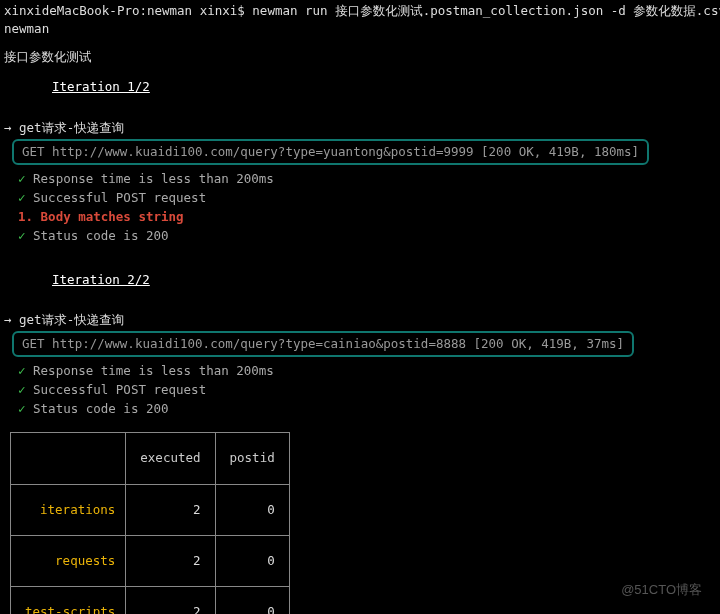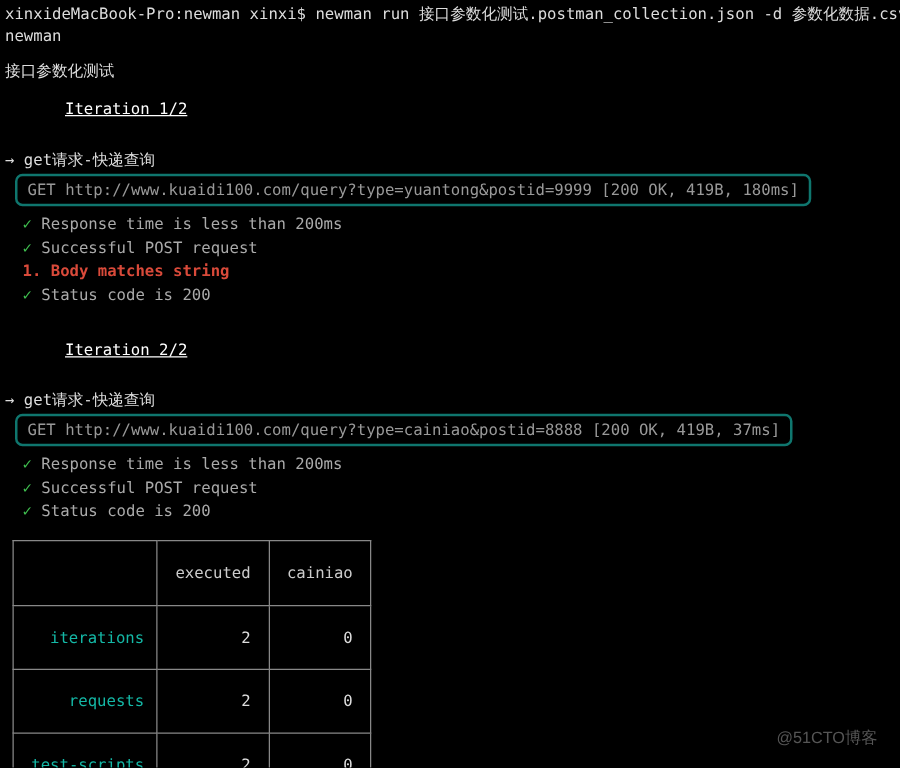--- a/index.html
+++ b/index.html
@@ -39,21 +39,21 @@
     margin-left: 6px;
   }
   table.stats th, table.stats td {
     border: 1px solid #888;
     padding: 16px 14px;
     text-align: right;
     font-weight: normal;
     color: #ccc;
   }
   table.stats th.blank { border: 1px solid #888; }
-  table.stats td.label { color: #14b8a6; text-align: right; padding-right: 10px;}
+  table.stats td.label { color: #eab308; text-align: right; padding-right: 10px;}
   table.stats td.label-red { color: #d94a3a; text-align: right; padding-right: 10px;}
   table.stats td.num { color: #ddd; }
   table.stats td.num-red { color: #d94a3a; }
   .watermark {
     position: absolute;
     right: 18px;
     bottom: 14px;
     color: #555;
     font-family: sans-serif;
     font-size: 13px;
@@ -92,21 +92,21 @@
     <div class="test-line"><span class="tick">✓  </span><span class="pass">Response time is less than 200ms</span></div>
     <div class="test-line"><span class="tick">✓  </span><span class="pass">Successful POST request</span></div>
     <div class="test-line"><span class="tick">✓  </span><span class="pass">Status code is 200</span></div>
   </div>
 
 <table class="stats">
   <thead>
     <tr>
       <th class="blank"></th>
       <th>executed</th>
-      <th>cainiao</th>
+      <th>postid</th>
     </tr>
   </thead>
   <tbody id="stats-body">
       <tr>
         <td class="label">iterations</td>
         <td class="num">2</td>
         <td class="num">0</td>
       </tr>
       <tr>
         <td class="label">requests</td>

